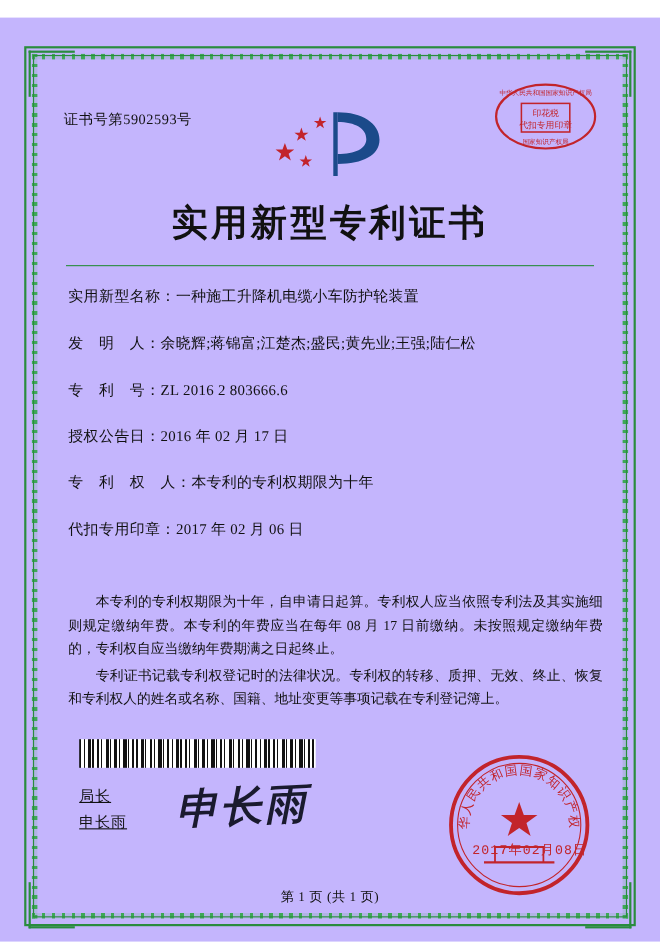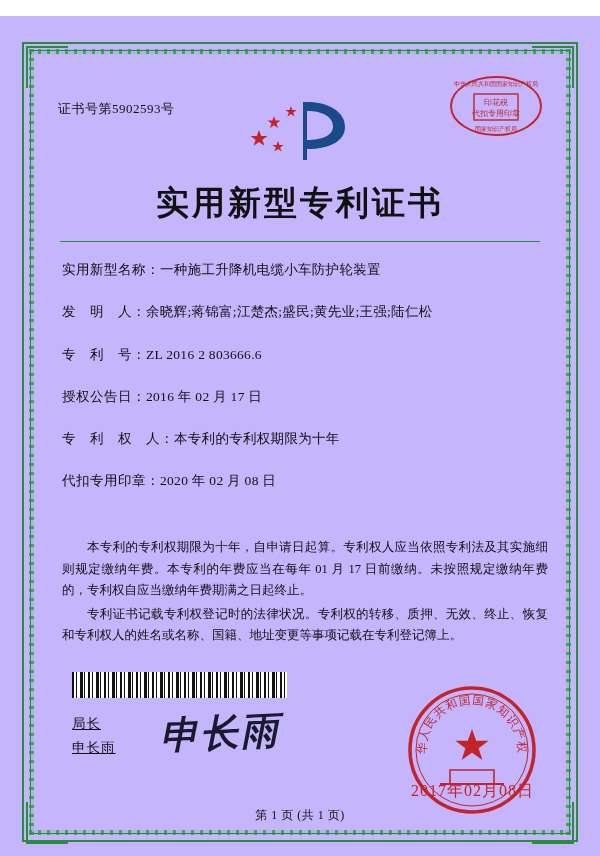--- a/index.html
+++ b/index.html
@@ -165,25 +165,24 @@
 
   
   .stamp-round {
     position: absolute;
     right: 62px; top: 668px;
     width: 132px; height: 132px;
   }
   .stamp-date {
     position: absolute;
     right: 66px; top: 748px;
-    font-size: 16px;
+    font-size: 12px;
     color: #c2242b;
     letter-spacing: 1px;
-    font-family: Liberation Serif, serif;
-    margin-top: 17px;
+    font-family: Liberation Mono, monospace;
   }
 
   
   .page-footer {
     position: absolute;
     left: 0; right: 0; top: 791px;
     text-align: center;
     font-size: 12px;
     color: #111;
     letter-spacing: 0.5px;
@@ -237,26 +236,26 @@
     <div class="field">
       <span class="label">专　利　号：</span><span class="value">ZL 2016 2 803666.6</span>
     </div>
     <div class="field">
       <span class="label">授权公告日：</span><span class="value">2016 年 02 月 17 日</span>
     </div>
     <div class="field">
       <span class="label">专　利　权　人：</span><span class="value">本专利的专利权期限为十年</span>
     </div>
     <div class="field">
-      <span class="label">代扣专用印章：</span><span class="value">2020 年 02 月 08 日</span>
+      <span class="label">代扣专用印章：</span><span class="value">2017 年 02 月 06 日</span>
     </div>
   </div>
 
   <div class="body-text">
-    <p>本专利的专利权期限为十年，自申请日起算。专利权人应当依照专利法及其实施细则规定缴纳年费。本专利的年费应当在每年 01 月 17 日前缴纳。未按照规定缴纳年费的，专利权自应当缴纳年费期满之日起终止。</p>
+    <p>本专利的专利权期限为十年，自申请日起算。专利权人应当依照专利法及其实施细则规定缴纳年费。本专利的年费应当在每年 08 月 17 日前缴纳。未按照规定缴纳年费的，专利权自应当缴纳年费期满之日起终止。</p>
     <p>专利证书记载专利权登记时的法律状况。专利权的转移、质押、无效、终止、恢复和专利权人的姓名或名称、国籍、地址变更等事项记载在专利登记簿上。</p>
   </div>
 
   <div class="barcode"></div>
 
   <div class="sig-block">
     <div>局长</div>
     <div>申长雨</div>
   </div>
   <div class="handwriting">申长雨</div>

